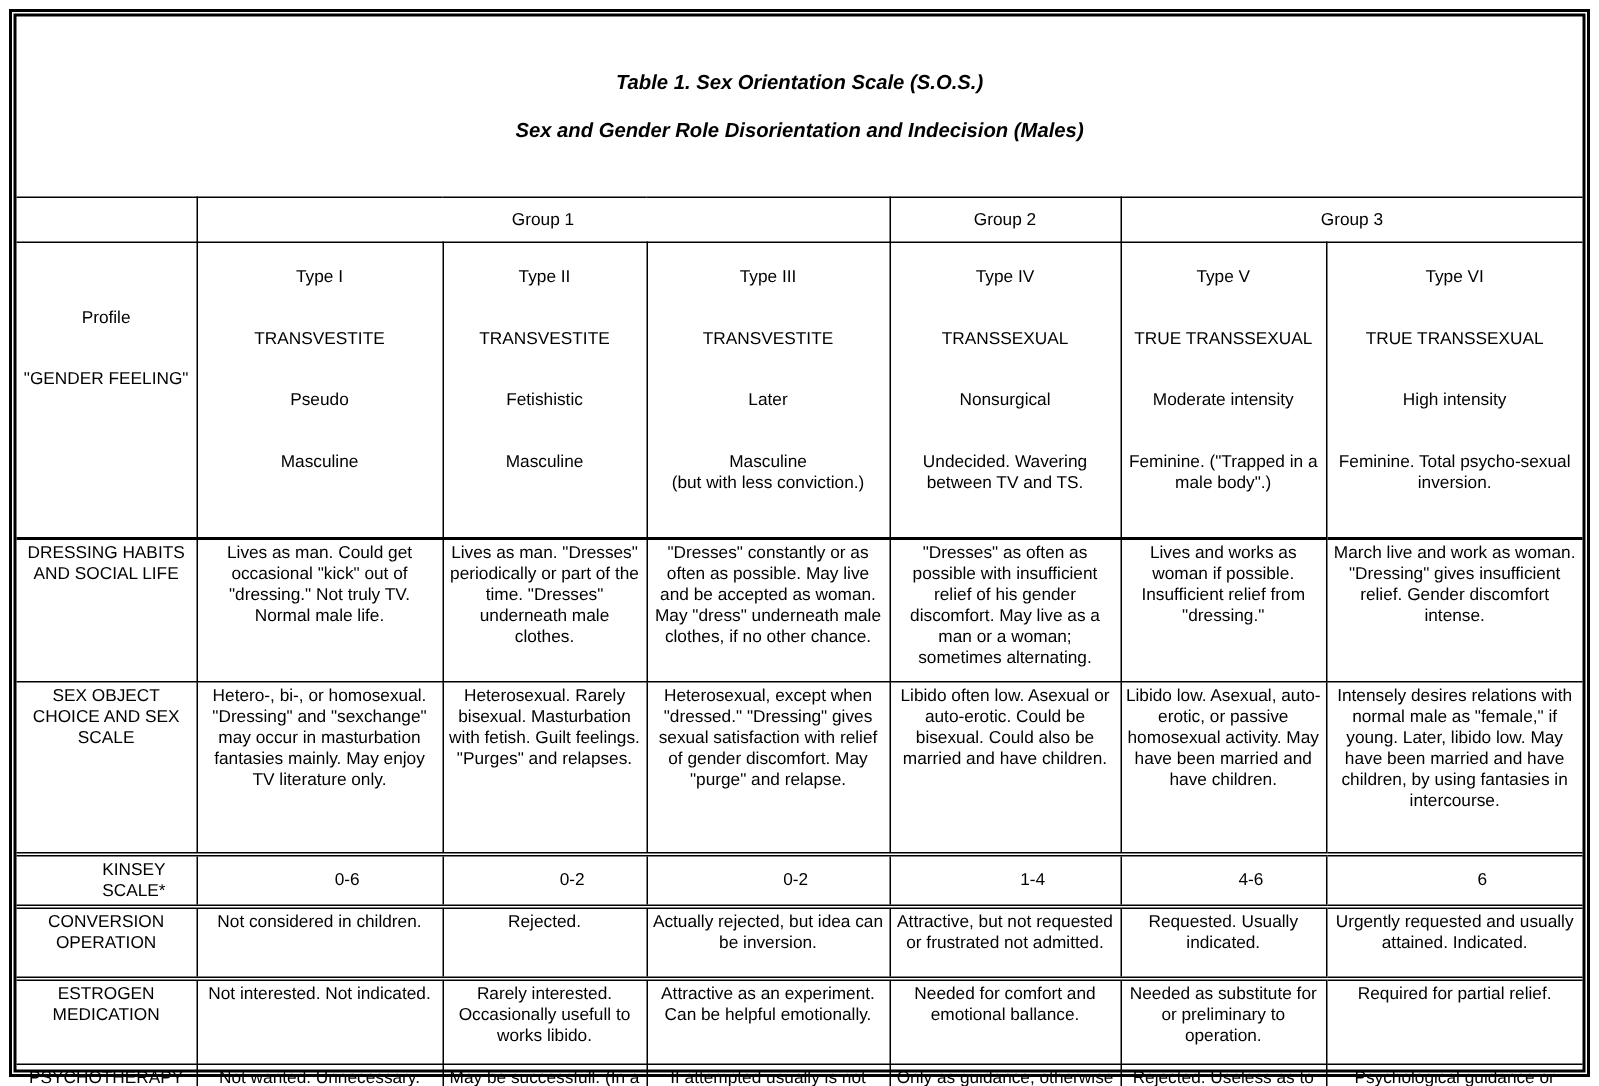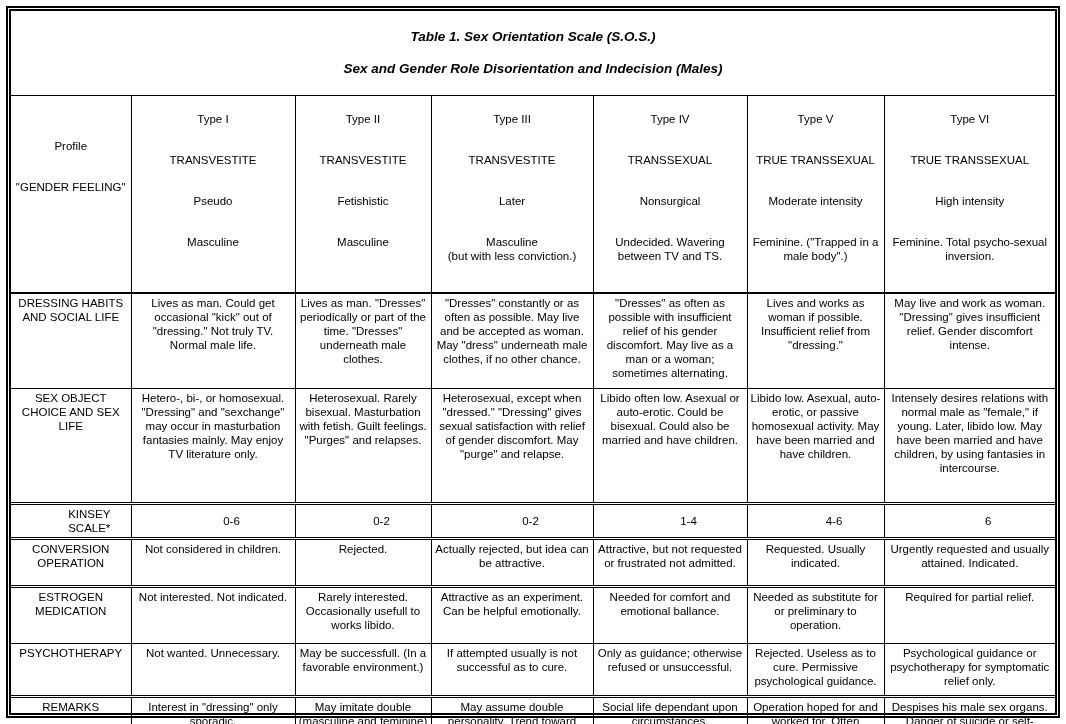--- a/index.html
+++ b/index.html
@@ -35,21 +35,21 @@
     white-space: pre-line;
     overflow: hidden;
   }
   tr.title-row td {
     border-bottom: 1px solid #000;
     font-weight: bold;
     font-style: italic;
     font-size: 13.5px;
     line-height: 16px;
     vertical-align: middle;
-    padding: 2px;
+    padding: 20px;
   }
   tr.group-row td { vertical-align: middle; }
   tr.kinsey-row td { vertical-align: middle; padding-left: 40px; }
   tr.bt-double td { border-top: 3px double #000; }
   tr.profile-row td { border-bottom: 2px solid #000; }
   td.vd { border-right: 3px double #000; }
   .pline { margin: 0 0 13px 0; text-align: center; }
   .plbl1 { margin: 27px 0 13px 0; }
 </style>
 </head>
@@ -68,20 +68,26 @@
     </colgroup>
 
     <tbody>
         <tr class="title-row" style="height:36px">
       <td colspan="7">
         <div>Table 1. Sex Orientation Scale (S.O.S.)</div>
         <div>Sex and Gender Role Disorientation and Indecision (Males)</div>
       </td>
     </tr>
 
+    <tr class="group-row" style="height:30px">
+      <td></td>
+      <td colspan="3">Group 1</td>
+      <td>Group 2</td>
+      <td colspan="2">Group 3</td>
+    </tr>
 
     <tr class="profile-row" style="height:122px">
       <td>
         <div class="plbl1">Profile</div>
         <div class="pline">"GENDER FEELING"</div>
       </td>
       <td>
         <div class="pline">Type I</div>
         <div class="pline">TRANSVESTITE</div>
         <div class="pline">Pseudo</div>
@@ -120,25 +126,25 @@
       </td>
     </tr>
 
     <tr style="height:95px">
       <td>DRESSING HABITS AND SOCIAL LIFE</td>
       <td>Lives as man. Could get occasional "kick" out of "dressing." Not truly TV. Normal male life.</td>
       <td class="vd">Lives as man. "Dresses" periodically or part of the time. "Dresses" underneath male clothes.</td>
       <td>"Dresses" constantly or as often as possible. May live and be accepted as woman. May "dress" underneath male clothes, if no other chance.</td>
       <td>"Dresses" as often as possible with insufficient relief of his gender discomfort. May live as a man or a woman; sometimes alternating.</td>
       <td class="vd">Lives and works as woman if possible. Insufficient relief from "dressing."</td>
-      <td>May live and work as woman. "Dressing" gives insufficient relief. Gender discomfort intense.</td>
+      <td>March live and work as woman. "Dressing" gives insufficient relief. Gender discomfort intense.</td>
     </tr>
 
     <tr style="height:115px">
-      <td>SEX OBJECT CHOICE AND SEX LIFE</td>
+      <td>SEX OBJECT CHOICE AND SEX SCALE</td>
       <td>Hetero-, bi-, or homosexual. "Dressing" and "sexchange" may occur in masturbation fantasies mainly. May enjoy TV literature only.</td>
       <td class="vd">Heterosexual. Rarely bisexual. Masturbation with fetish. Guilt feelings. "Purges" and relapses.</td>
       <td>Heterosexual, except when "dressed." "Dressing" gives sexual satisfaction with relief of gender discomfort. May "purge" and relapse.</td>
       <td>Libido often low. Asexual or auto-erotic. Could be bisexual. Could also be married and have children.</td>
       <td class="vd">Libido low. Asexual, auto-erotic, or passive homosexual activity. May have been married and have children.</td>
       <td>Intensely desires relations with normal male as "female," if young. Later, libido low. May have been married and have children, by using fantasies in intercourse.</td>
     </tr>
 
     <tr class="bt-double kinsey-row" style="height:26px">
       <td>KINSEY SCALE*</td>
@@ -147,21 +153,21 @@
       <td>0-2</td>
       <td>1-4</td>
       <td class="vd">4-6</td>
       <td>6</td>
     </tr>
 
     <tr class="bt-double" style="height:48px">
       <td>CONVERSION OPERATION</td>
       <td>Not considered in children.</td>
       <td class="vd">Rejected.</td>
-      <td>Actually rejected, but idea can be attractive.</td>
+      <td>Actually rejected, but idea can be inversion.</td>
       <td>Attractive, but not requested or frustrated not admitted.</td>
       <td class="vd">Requested. Usually indicated.</td>
       <td>Urgently requested and usually attained. Indicated.</td>
     </tr>
 
     <tr class="bt-double" style="height:57px">
       <td>ESTROGEN MEDICATION</td>
       <td>Not interested. Not indicated.</td>
       <td class="vd">Rarely interested. Occasionally usefull to works libido.</td>
       <td>Attractive as an experiment. Can be helpful emotionally.</td>

